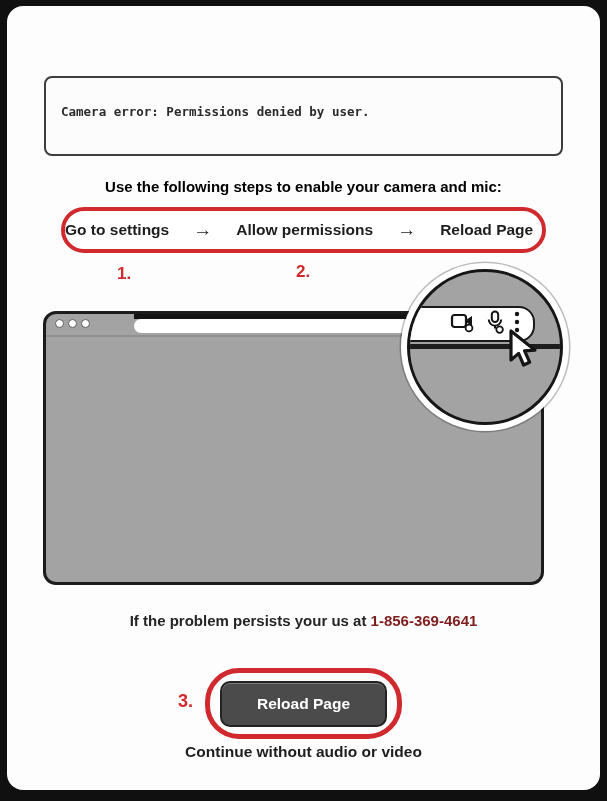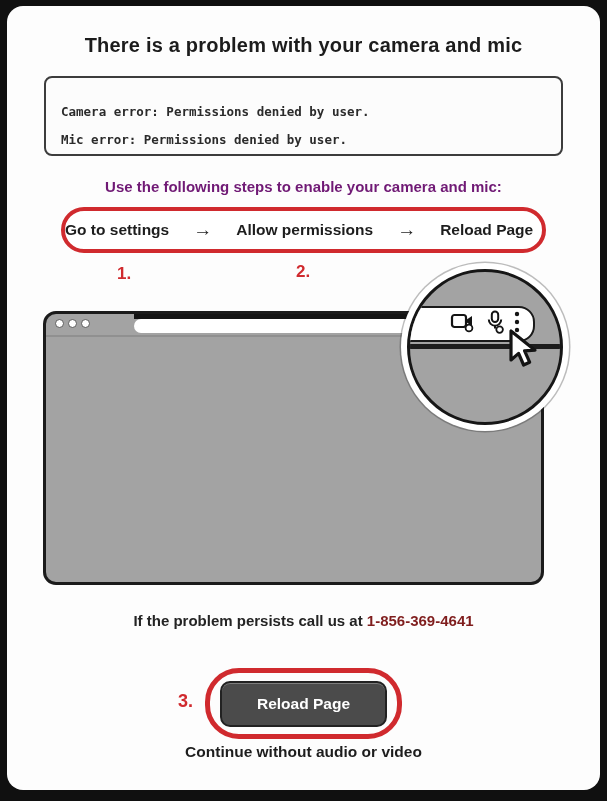--- a/index.html
+++ b/index.html
@@ -20,21 +20,21 @@
   .error-box {
     position:absolute; left:37px; top:70px; width:519px; height:80px;
     box-sizing:border-box; border:2px solid #3d3d3d; border-radius:8px;
     background:#fcfcfc; padding:26px 15px;
     font-family:"DejaVu Sans Mono", monospace; font-size:12.5px;
     font-weight:bold; color:#2b2b2b;
   }
   .error-line + .error-line { margin-top:13px; }
   .instruction {
     position:absolute; top:172px; left:0; right:0; text-align:center;
-    font-size:15px; font-weight:bold; color:#701a75;
+    font-size:15px; font-weight:bold; color:#000000;
   }
   .steps-pill {
     position:absolute; left:54px; top:201px; width:485px; height:46px;
     box-sizing:border-box; border:4px solid #d02a2e; border-radius:26px;
     background:#ffffff; display:flex; align-items:center; 
     gap:24px; font-size:15.5px; font-weight:bold; color:#1d1d1d;
   }
   .steps-pill .arrow { font-size:19px; line-height:1; transform:translateY(-1px); }
   .step-num {
     position:absolute; color:#d02a2e; font-weight:bold; font-size:17px;
@@ -103,25 +103,23 @@
     position:absolute; top:737px; left:0; right:0; text-align:center;
     font-size:15.5px; font-weight:bold; color:#1d1d1d; cursor:pointer;
   }
 </style>
 </head>
 <body>
 
 <div class="screen">
   <div class="card">
 
-    <div class="title">There is a problem with your camera and mic</div>
 
     <div class="error-box">
       <div class="error-line">Camera error: Permissions denied by user.</div>
-      <div class="error-line">Mic error: Permissions denied by user.</div>
     </div>
 
     <div class="instruction">Use the following steps to enable your camera and mic:</div>
 
     <div class="steps-pill">
       <span>Go to settings</span>
       <span class="arrow">→</span>
       <span>Allow permissions</span>
       <span class="arrow">→</span>
       <span>Reload Page</span>
@@ -169,21 +167,21 @@
         </span>
       </div>
       <span class="mag-cursor">
         <svg width="34" height="40" viewBox="0 0 17 20">
           <path d="M2 1 L2 15.5 L5.8 12.2 L8.3 18 L11.3 16.6 L8.8 10.9 L14 10.6 Z" fill="#ffffff" stroke="#141414" stroke-width="1.6" stroke-linejoin="round"></path>
         </svg>
       </span>
     </div>
 
     <div class="support">
-      <span>If the problem persists call us at</span>
+      <span>If the problem persists your us at</span>
       <span class="phone">1-856-369-4641</span>
     </div>
 
     <span class="step-num num3">3.</span>
     <div class="reload-ring">
       <button class="reload-btn">Reload Page</button>
     </div>
 
     <div class="continue">Continue without audio or video</div>
 

